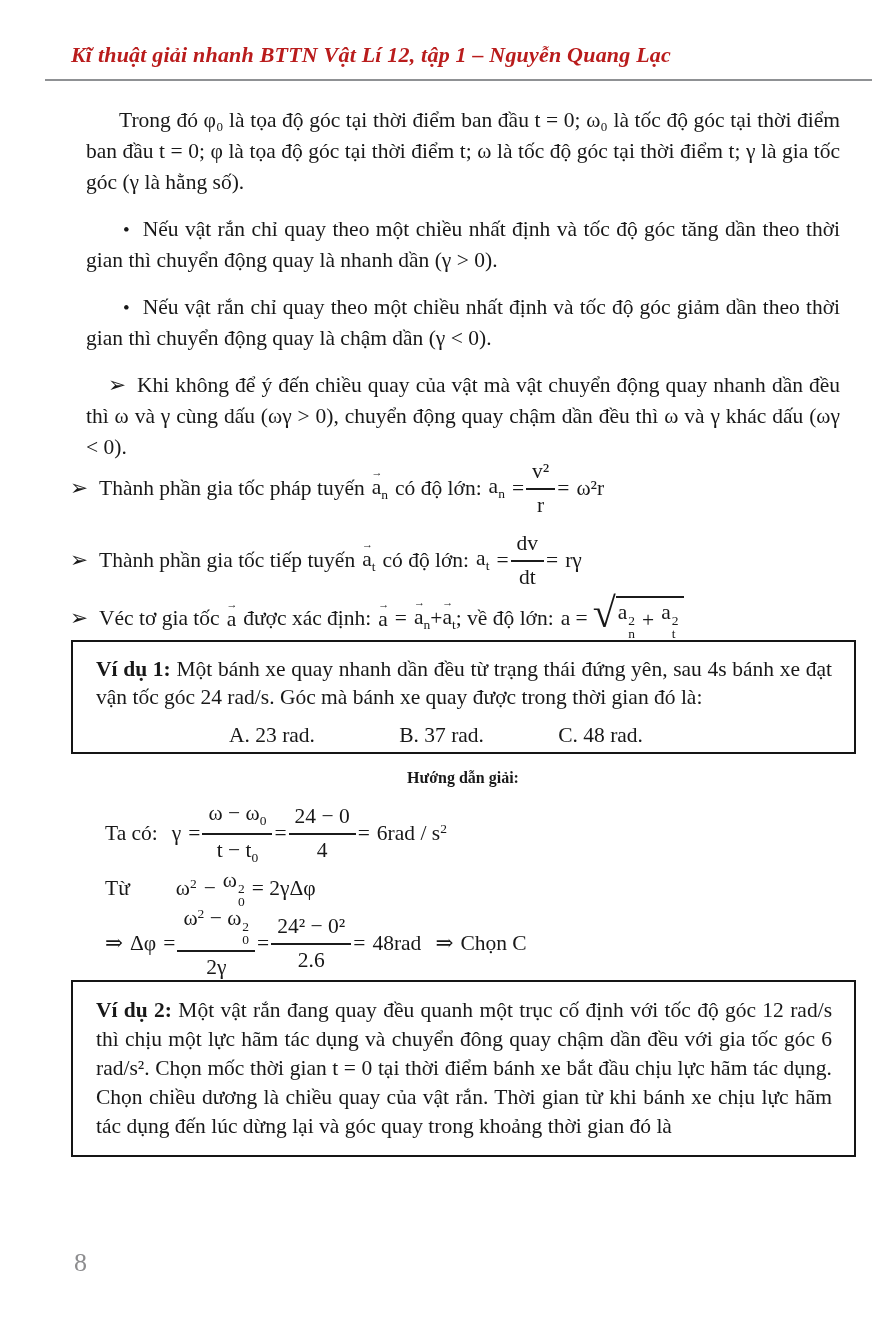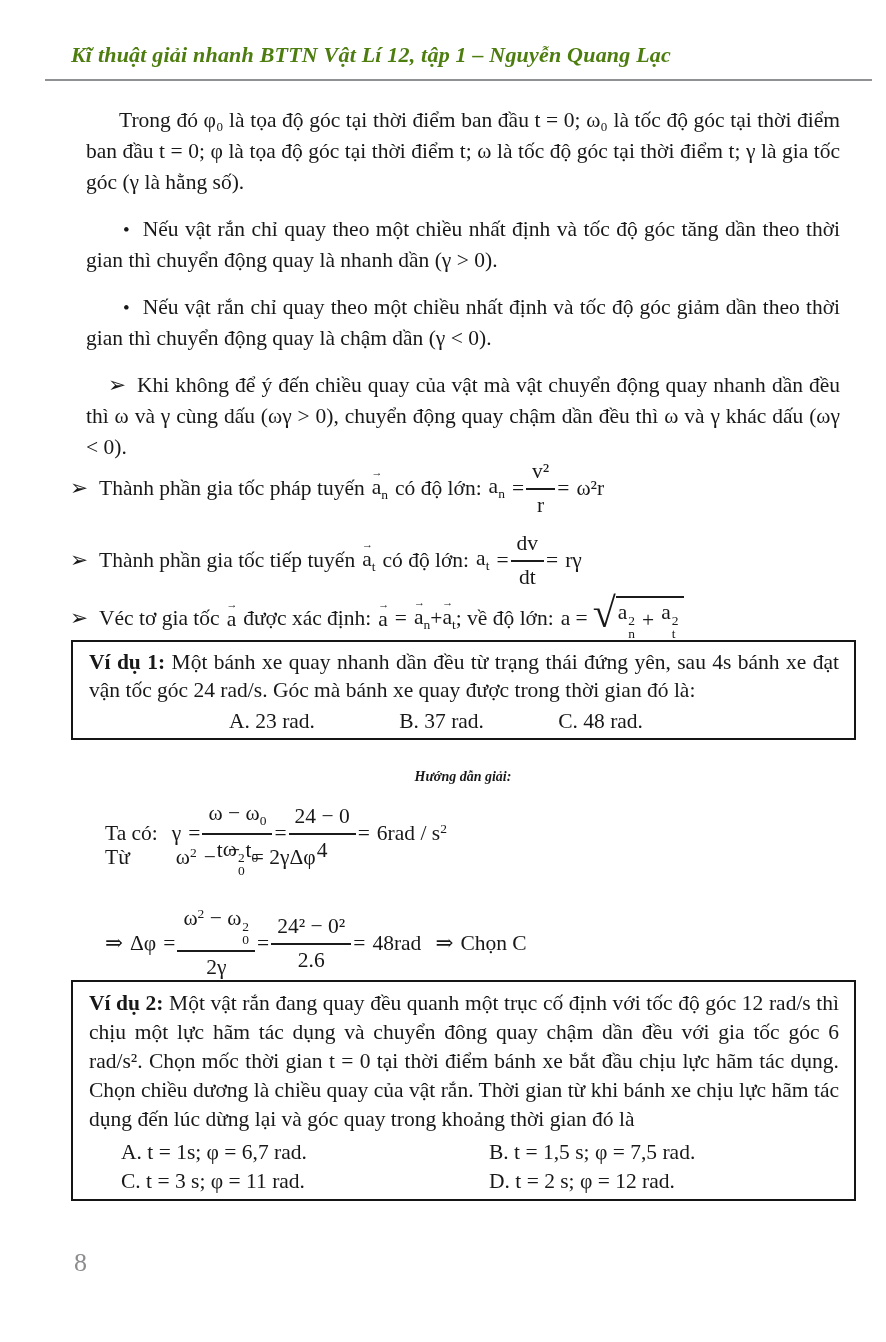--- a/index.html
+++ b/index.html
@@ -4,21 +4,21 @@
 <style>
   html,body{margin:0;padding:0;background:#ffffff;}
   .page{
     position:relative;width:886px;height:1342px;background:#ffffff;
     font-family:"Liberation Serif","DejaVu Serif",serif;
     color:#181818;font-size:21.5px;overflow:hidden;
   }
   
   .running-header{
     position:absolute;top:42px;left:71px;right:30px;
-    font-style:italic;font-weight:bold;color:#4d7c0f;font-size:22px;
+    font-style:italic;font-weight:bold;color:#b91c1c;font-size:22px;
     letter-spacing:0.2px;white-space:nowrap;
   }
   .header-rule{position:absolute;top:79px;left:45px;right:14px;border-top:2px solid #8f9194;}
 
   
   .intro{position:absolute;top:89px;left:70px;width:786px;text-align:justify;line-height:31px;}
   .intro p{margin:16px;}
   .p-indent{text-indent:33px;}
   .p-arrow{text-indent:22px;}
   .p-dot{text-indent:37px;}
@@ -38,31 +38,31 @@
   .frac .num{display:block;padding:0 6px 4px;border-bottom:2px solid #1b1b1b;}
   .frac .den{display:block;padding:3px 6px 0;}
   .ss{display:inline-flex;flex-direction:column;align-items:flex-start;font-size:13.5px;line-height:0.95;vertical-align:-6px;margin-left:1px;}
   .ss span{display:block;}
   .sqrt{display:inline-flex;align-items:stretch;margin-left:5px;}
   .sqrt .sign{font-size:42px;line-height:0.9;align-self:flex-start;transform:translateY(-1px);}
   .sqrt .body{border-top:2px solid #1b1b1b;padding:2px 5px 0 2px;display:inline-flex;align-items:center;}
 
   
   .ex-box{position:absolute;left:71px;width:758px;border:2px solid #151515;padding:3px 11px 3px 12px;text-align:justify;}
-  .ex-box p{margin:4px;}
+  .ex-box p{margin:11px;}
   #box1{top:640px;line-height:27.5px;}
   #box2{top:980px;line-height:29px;}
   .opts4{display:grid;grid-template-columns:197px 169px 159px auto;padding-left:33px;line-height:27px;text-align:right;}
   .opts2{display:grid;grid-template-columns:368px auto;padding-left:36px;line-height:29px;text-align:left;}
   .exlabel{font-weight:bold;}
 
   
-  .sol-heading{position:absolute;top:769px;left:70px;width:786px;text-align:center;font-weight:bold;font-style:italic;font-size:14px;}
+  .sol-heading{position:absolute;top:769px;left:70px;width:786px;text-align:center;font-weight:bold;font-size:16px;}
   #s1{top:798px;height:70px;padding-left:35px;}
-  #s2{top:837px;height:40px;padding-left:35px;}
+  #s2{top:868px;height:40px;padding-left:35px;}
   #s3{top:908px;height:70px;padding-left:35px;}
 
   .page-number{position:absolute;top:1248px;left:74px;font-size:26px;color:#8d8d8f;}
 </style>
 </head>
 <body>
 
 <div class="page">
 
   <div class="running-header">
@@ -225,23 +225,17 @@
     <span class="gap"></span>
     <span>48rad</span>
     <span class="gap-lg"></span>
     <span>⇒</span>
     <span class="gap"></span>
     <span>Chọn C</span>
   </div>
 
   <div class="ex-box" id="box2">
     <p><span class="exlabel">Ví dụ 2:</span> <span>Một vật rắn đang quay đều quanh một trục cố định với tốc độ góc 12 rad/s thì chịu một lực hãm tác dụng và chuyển đông quay chậm dần đều với gia tốc góc 6 rad/s². Chọn mốc thời gian t = 0 tại thời điểm bánh xe bắt đầu chịu lực hãm tác dụng. Chọn chiều dương là chiều quay của vật rắn. Thời gian từ khi bánh xe chịu lực hãm tác dụng đến lúc dừng lại và góc quay trong khoảng thời gian đó là</span></p>
-    <div class="opts2">
-      <span>A. t = 1s; φ = 6,7 rad.</span>
-      <span>B. t = 1,5 s; φ = 7,5 rad.</span>
-      <span>C. t = 3 s; φ = 11 rad.</span>
-      <span>D.  t = 2 s; φ = 12 rad.</span>
-    </div>
   </div>
 
   <div class="page-number">8</div>
 
 </div>
 
 </body></html>

